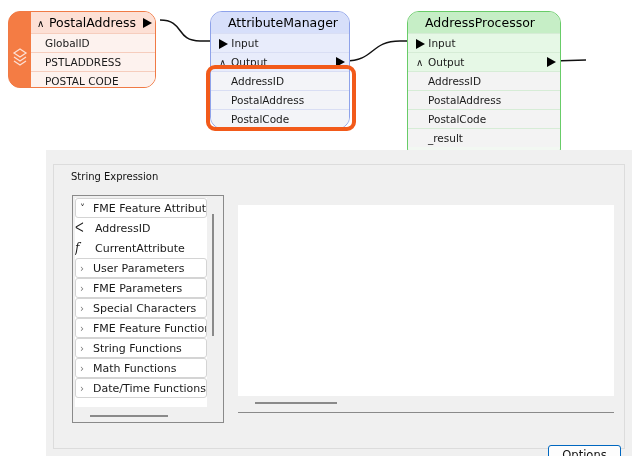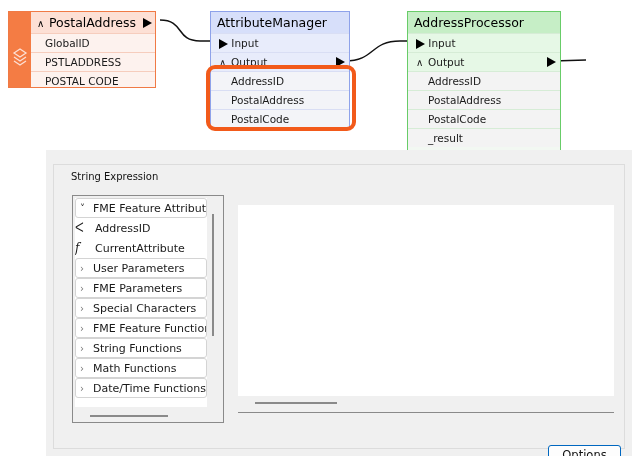--- a/index.html
+++ b/index.html
@@ -1,20 +1,20 @@
 <!DOCTYPE html>
 <html><head>
 <meta charset="utf-8">
 <style>
   * { box-sizing: border-box; margin: 0; padding: 0; }
   html, body { width: 632px; height: 456px; overflow: hidden; background: #ffffff; font-family: "DejaVu Sans", "Liberation Sans", sans-serif; }
   body { position: relative; font-size: 11px; color: #1a1a1a; }
 
-  .node { position: absolute; border-radius: 0; overflow: hidden; }
-  .node .hdr { height: 21px; line-height: 21px; font-size: 12.5px; padding-left: 6px; white-space: nowrap; }
+  .node { position: absolute; border-radius: 12px; overflow: hidden; }
+  .node .hdr { height: 21px; line-height: 21px; font-size: 12.5px; padding-left: 17px; white-space: nowrap; }
   .node .row { height: 19px; line-height: 18px; font-size: 10.5px; border-top: 1px solid; white-space: nowrap; }
   .node .row.port { padding-left: 8px; }
   .node .row.attr { padding-left: 20px; }
 
   
   #n1 { left: 8px; top: 11px; width: 148px; height: 77px; border: 1px solid #f07a45; background: #f47c44; }
   #n1 .side { position: absolute; left: 0; top: 0; width: 22px; height: 100%; background: #f47c44; }
   #n1 .body { position: absolute; left: 22px; top: 0; right: 0; bottom: 0; background: #fdf2ee; }
   #n1 .hdr { background: #fde0d5; padding-left: 6px; color: #000; }
   #n1 .row { border-color: #f6cdbd; background: #fdf2ee; padding-left: 14px; }

